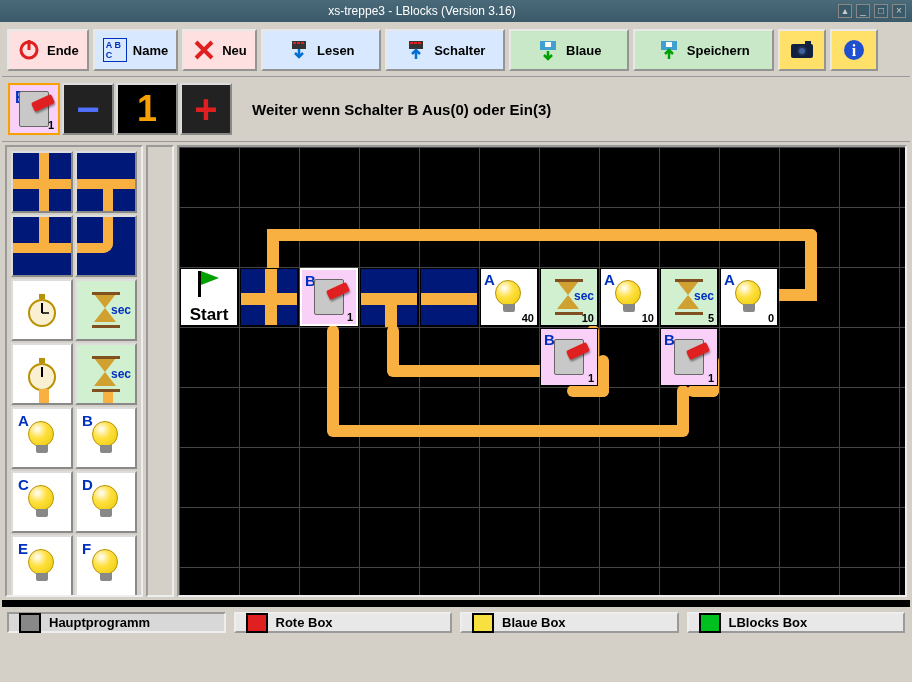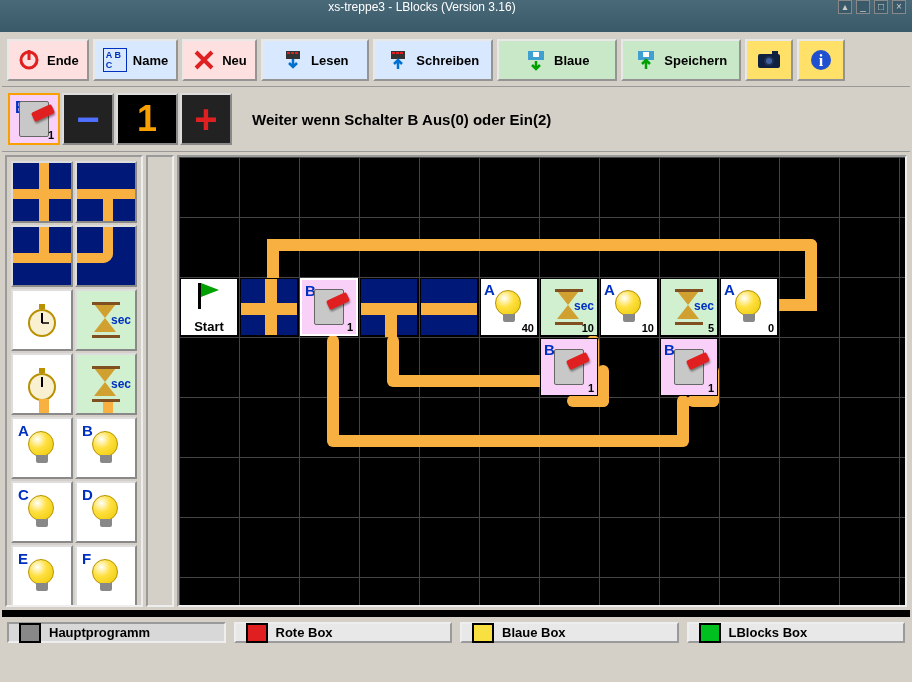--- a/index.html
+++ b/index.html
@@ -1,18 +1,18 @@
 <!DOCTYPE html>
 <html><head>
 <meta charset="utf-8">
 <style>
   * { box-sizing: border-box; margin: 0; padding: 0; }
   body { font-family: Arial, sans-serif; font-size: 13px; background: #ccc; width: 912px; height: 682px; overflow: hidden; }
   
-  .titlebar { height: 32px; background: linear-gradient(#4a6a7a, #3a5a6a); color: #fff; display: flex; padding: 0 6px; font-size: 12px; }
+  .titlebar { height: 22px; background: linear-gradient(#4a6a7a, #3a5a6a); color: #fff; display: flex; align-items: center; padding: 0 6px; font-size: 12px; }
   .titlebar-title { flex: 1; text-align: center; }
   .titlebar-btns { display: flex; gap: 4px; }
   .tb-btn { width: 14px; height: 14px; border: 1px solid #888; background: #3a5a6a; color: #ccc; font-size: 10px; text-align: center; line-height: 11px; cursor: pointer; }
   .tb-up { font-size: 10px; }
   
   .app { background: #d4d0c8; border: 2px solid #d4d0c8; height: 660px; }
   
   .toolbar { display: flex; gap: 4px; padding: 5px 5px 5px 5px; background: #d4d0c8; border-bottom: 1px solid #999; }
   .tbtn { display: flex; align-items: center; justify-content: center; gap: 6px; border: 2px outset #e8e8e8; padding: 4px 8px; height: 42px; font-weight: bold; cursor: pointer; }
   .tbtn.pink { background: #ffe0e0; }
@@ -111,21 +111,21 @@
       <span>Name</span>
     </div>
     <div class="tbtn pink">
       <span class="ticon">
           <svg width="22" height="22">
             <path d="M3 3 L19 19 M19 3 L3 19" stroke="#e02020" stroke-width="4"></path>
           </svg>
         </span>
       <span>Neu</span>
     </div>
-    <div class="tbtn blue" style="width:108px">
+    <div class="tbtn blue" style="width:120px">
       <span class="ticon">
           <svg width="22" height="22">
             <rect x="4" y="2" width="14" height="8" fill="#333"></rect>
             <rect x="5" y="3" width="3" height="2" fill="#e02020"></rect>
             <rect x="9" y="3" width="3" height="2" fill="#e02020"></rect>
             <rect x="13" y="3" width="3" height="2" fill="#e02020"></rect>
             <path d="M11 10 L11 17 M7 14 L11 18 L15 14" stroke="#0070d0" stroke-width="2.5" fill="none"></path>
           </svg>
         </span>
       <span>Lesen</span>
@@ -133,33 +133,33 @@
     <div class="tbtn blue" style="width:120px">
       <span class="ticon">
           <svg width="22" height="22">
             <rect x="4" y="2" width="14" height="8" fill="#333"></rect>
             <rect x="5" y="3" width="3" height="2" fill="#e02020"></rect>
             <rect x="9" y="3" width="3" height="2" fill="#e02020"></rect>
             <rect x="13" y="3" width="3" height="2" fill="#e02020"></rect>
             <path d="M11 20 L11 12 M7 15 L11 11 L15 15" stroke="#0070d0" stroke-width="2.5" fill="none"></path>
           </svg>
         </span>
-      <span>Schreiben</span>
+      <span>Schalter</span>
     </div>
     <div class="tbtn green" style="width:120px">
       <span class="ticon">
           <svg width="22" height="22">
             <rect x="3" y="2" width="16" height="9" fill="#40a0d0"></rect>
             <rect x="8" y="3" width="6" height="5" fill="#fff"></rect>
             <path d="M11 12 L11 19 M7 16 L11 20 L15 16" stroke="#00a000" stroke-width="2.5" fill="none"></path>
           </svg>
         </span>
       <span>Blaue</span>
     </div>
-    <div class="tbtn green" style="width:120px">
+    <div class="tbtn green" style="width:141px">
       <span class="ticon">
           <svg width="22" height="22">
             <rect x="3" y="2" width="16" height="9" fill="#40a0d0"></rect>
             <rect x="8" y="3" width="6" height="5" fill="#fff"></rect>
             <path d="M11 20 L11 12 M7 15 L11 11 L15 15" stroke="#00a000" stroke-width="2.5" fill="none"></path>
           </svg>
         </span>
       <span>Speichern</span>
     </div>
     <div class="tbtn yellow">
@@ -186,21 +186,21 @@
     <div class="param-block param-switch">
       <span style="position:absolute;top:4px;left:5px;font-size:16px;color:#0030c0;">B</span>
       <div class="switch-body">
           <div class="switch-lever"></div>
         </div>
       <span style="position:absolute;bottom:2px;right:4px;font-size:11px;">1</span>
     </div>
     <div class="param-block param-minus">−</div>
     <div class="param-block param-value">1</div>
     <div class="param-block param-plus">+</div>
-    <div class="param-text">Weiter wenn Schalter B Aus(0) oder Ein(2)</div>
+    <div class="param-text">Weiter wenn Schalter B Aus(0) oder Ein(3)</div>
   </div>
 
   <div class="workarea">
 
     <div class="palette">
       <div class="prow">
         <div class="pcell navy">
           <div class="wseg" style="left:0;top:26px;width:100%;height:10px"></div>
           <div class="wseg" style="top:0;left:26px;height:100%;width:10px"></div>
         </div>
@@ -353,21 +353,21 @@
         <div class="wire" style="left:388px; top:238px; width:42px; height:12px; border-radius:6px"></div>
         <div class="wire" style="left:418px; top:208px; width:12px; height:42px; border-radius:6px"></div>
         <div class="wire" style="left:508px; top:238px; width:32px; height:12px; border-radius:6px"></div>
         <div class="wire" style="left:528px; top:208px; width:12px; height:42px; border-radius:6px"></div>
 
         <div class="block start" style="left:1px;top:121px">
           <div class="flag">
               <div class="flag-pole"></div>
               <div class="flag-cloth"></div>
             </div>
-          <span style="font-size:13px;margin-top:8px">Start</span>
+          <span style="font-size:17px;margin-top:8px">Start</span>
         </div>
         <div class="block navy" style="left:61px;top:121px">
           <div class="wseg" style="left:0;top:24px;width:100%;height:12px"></div>
           <div class="wseg" style="top:0;left:24px;height:100%;width:12px"></div>
         </div>
         <div class="block switch" style="left:121px;top:121px;border:2px solid #fff">
           <span class="tl">B</span>
           <div class="switch-body">
               <div class="switch-lever"></div>
             </div>

